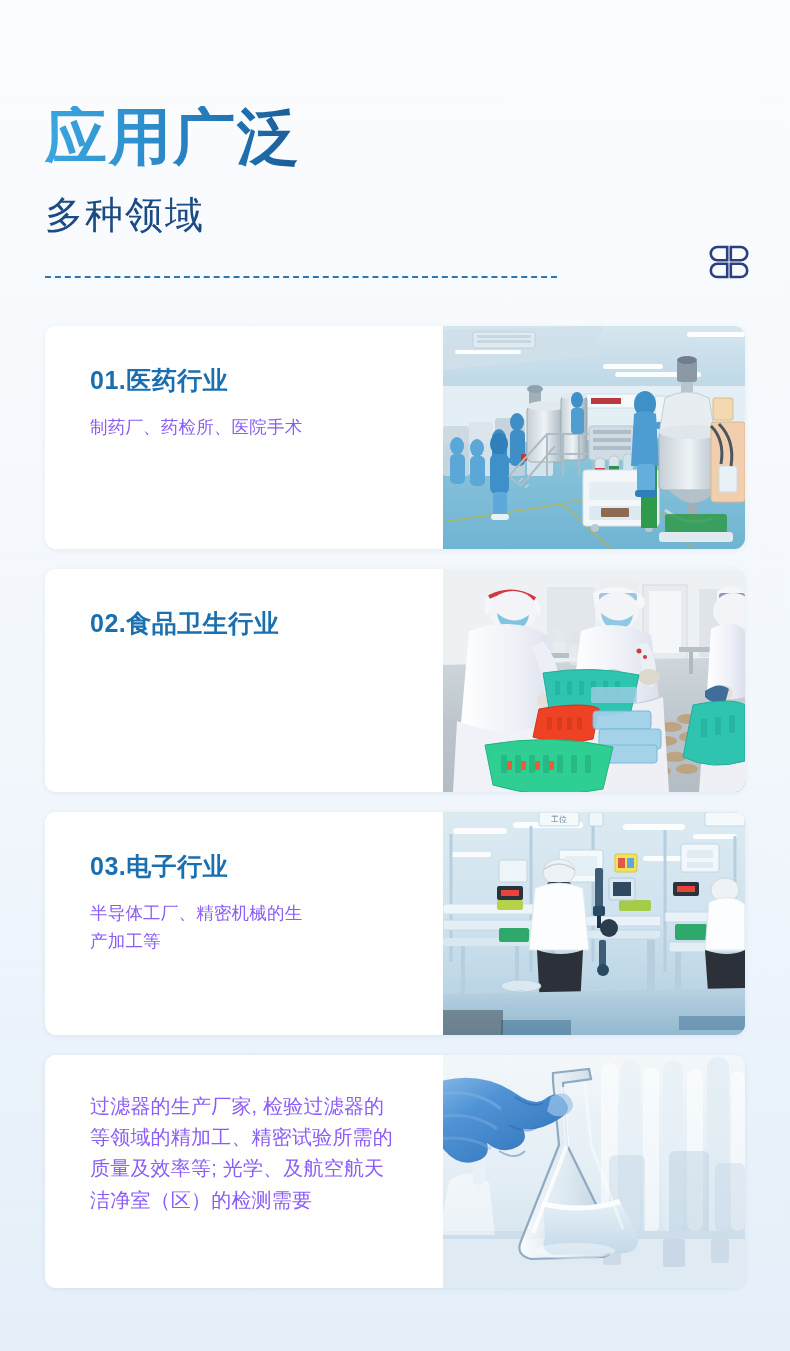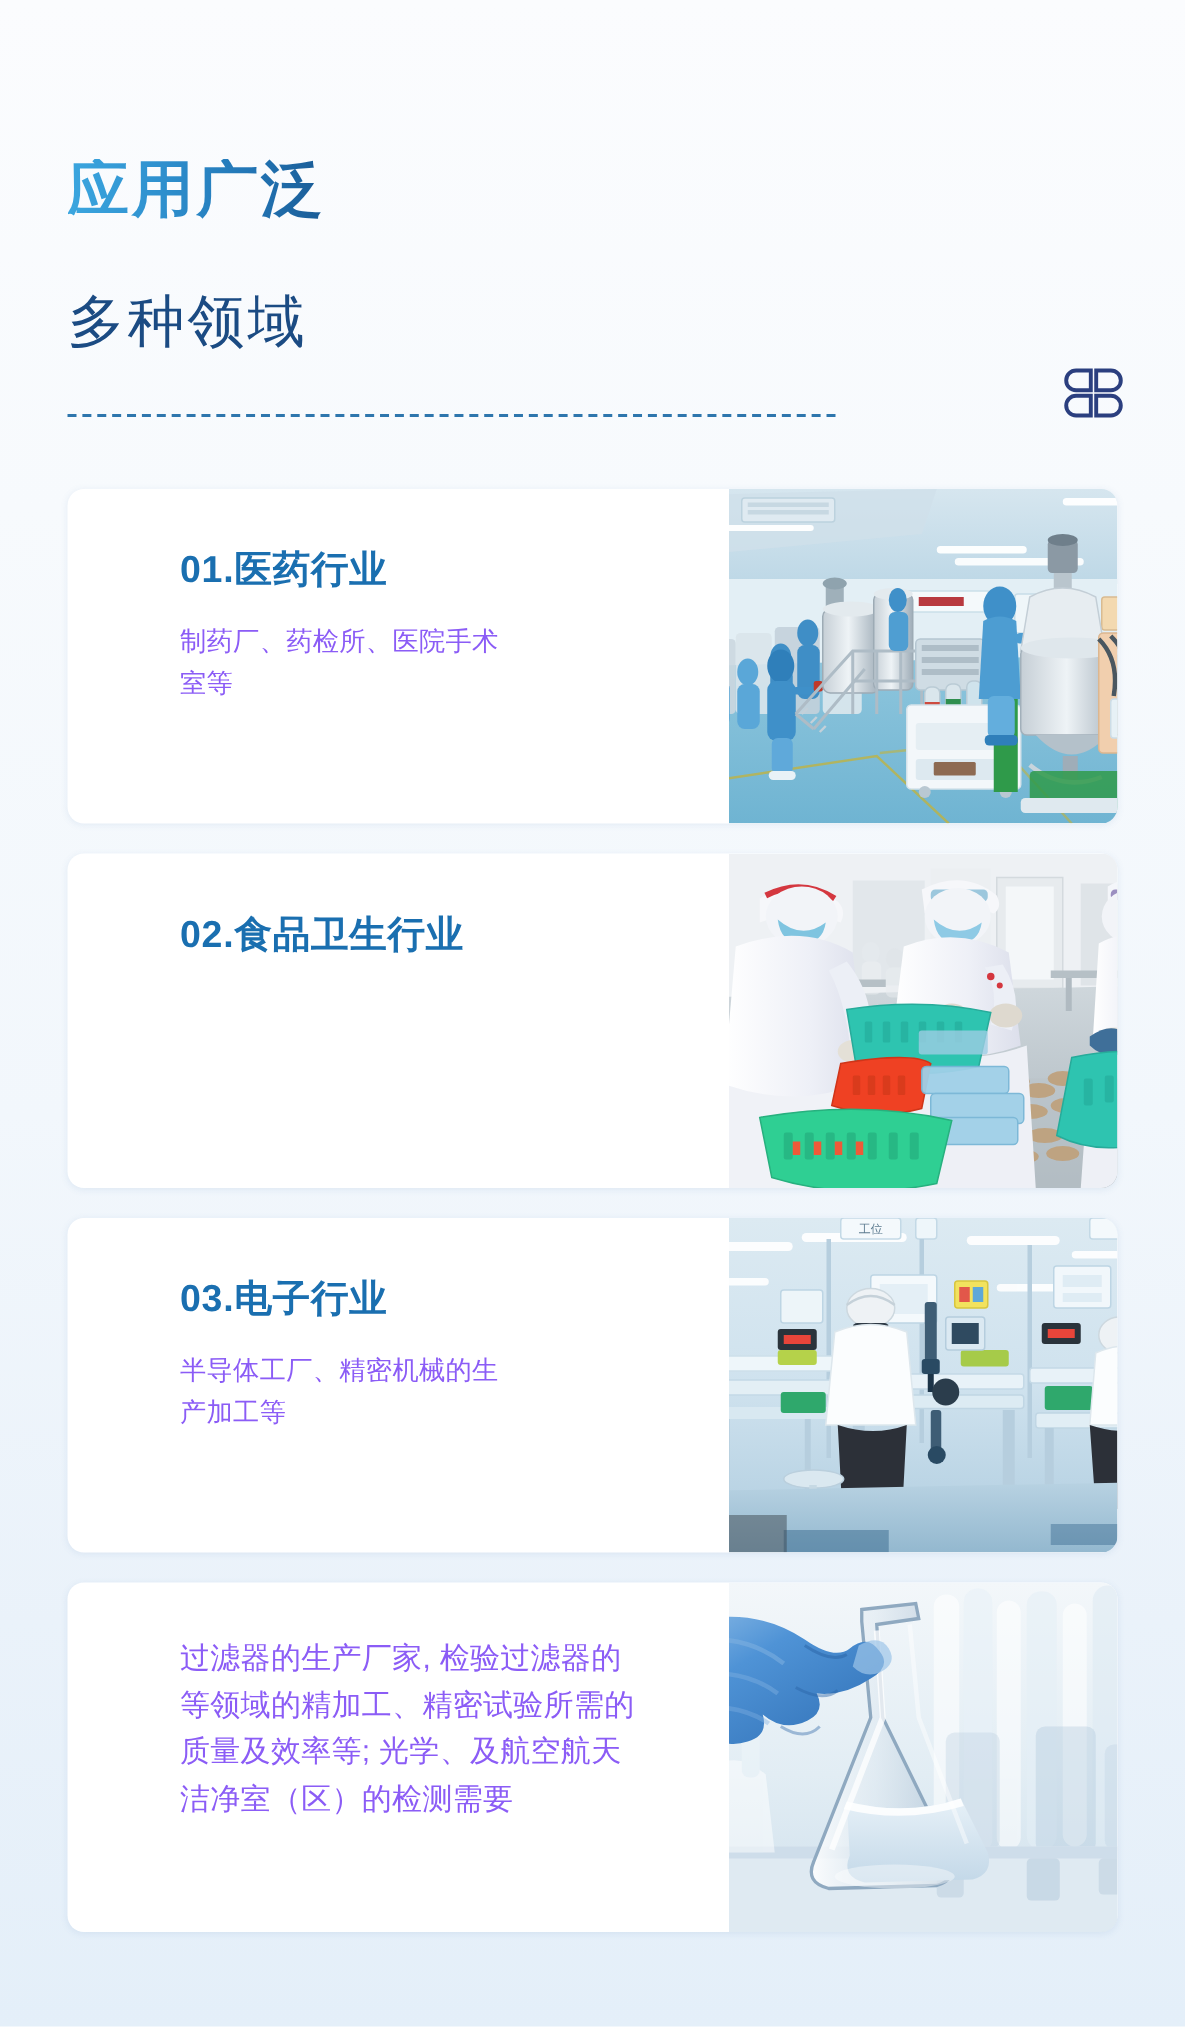--- a/index.html
+++ b/index.html
@@ -9,21 +9,21 @@
     background:linear-gradient(180deg,#fbfcfe 0%,#f7fafd 25%,#f2f7fc 55%,#eaf2fa 80%,#e4eff9 100%);
     overflow:hidden;
     position:relative;
   }
 
   
   .header { position:absolute; left:0; top:0; width:790px; height:300px; }
 
   .main-title {
     position:absolute; left:45px; top:106px;
-    font-size:41px; font-weight:bold; letter-spacing:2px; line-height:1;
+    font-size:62px; font-weight:bold; letter-spacing:2px; line-height:1;
     background:linear-gradient(90deg,#3ba6df 0%,#2f91cf 35%,#2276b6 70%,#1a5b95 100%);
     -webkit-background-clip:text; background-clip:text;
     -webkit-text-fill-color:transparent; color:transparent;
     white-space:nowrap;
   }
   .sub-title {
     position:absolute; left:45px; top:196px;
     font-size:38px; font-weight:normal; letter-spacing:2px; line-height:1;
     color:#1b4b83; white-space:nowrap;
   }
@@ -45,22 +45,21 @@
     position:relative; width:700px;
     background:#ffffff;
     border-radius:11px;
     box-shadow:0 1px 5px rgba(70,120,175,0.10);
     overflow:hidden;
     display:flex;
     margin-bottom:20px;
   }
   .card-text {
     width:398px; flex:0 0 398px;
-    padding:40px 30px 20px 32px;
-    margin-left:43px;
+    padding:40px 30px 20px 45px;
   }
   .card-title {
     font-size:25px; font-weight:bold; color:#1a6fb0;
     letter-spacing:0.5px; line-height:1.15; margin-bottom:18px;
     white-space:nowrap;
   }
   .card-desc {
     font-size:17.5px; color:#8b5cf6; line-height:1.62; letter-spacing:0.2px;
   }
   .card-desc span { display:block; }
@@ -99,21 +98,20 @@
   </div>
 </div>
 
 <div class="cards">
 
   <div class="card card-1">
     <div class="card-text">
       <div class="card-title">01.医药行业</div>
       <div class="card-desc">
         <span>制药厂、药检所、医院手术</span>
-        <span>室等</span>
       </div>
     </div>
     <div class="card-photo">
       <svg viewBox="0 0 302 223" preserveAspectRatio="xMidYMid slice" xmlns="http://www.w3.org/2000/svg">
         <defs>
           <linearGradient id="p1ceil" x1="0" y1="0" x2="0" y2="1">
             <stop offset="0" stop-color="#d6e6ef"></stop>
               <stop offset="1" stop-color="#b7d4e4"></stop>
           </linearGradient>
           <linearGradient id="p1floor" x1="0" y1="0" x2="0" y2="1">

